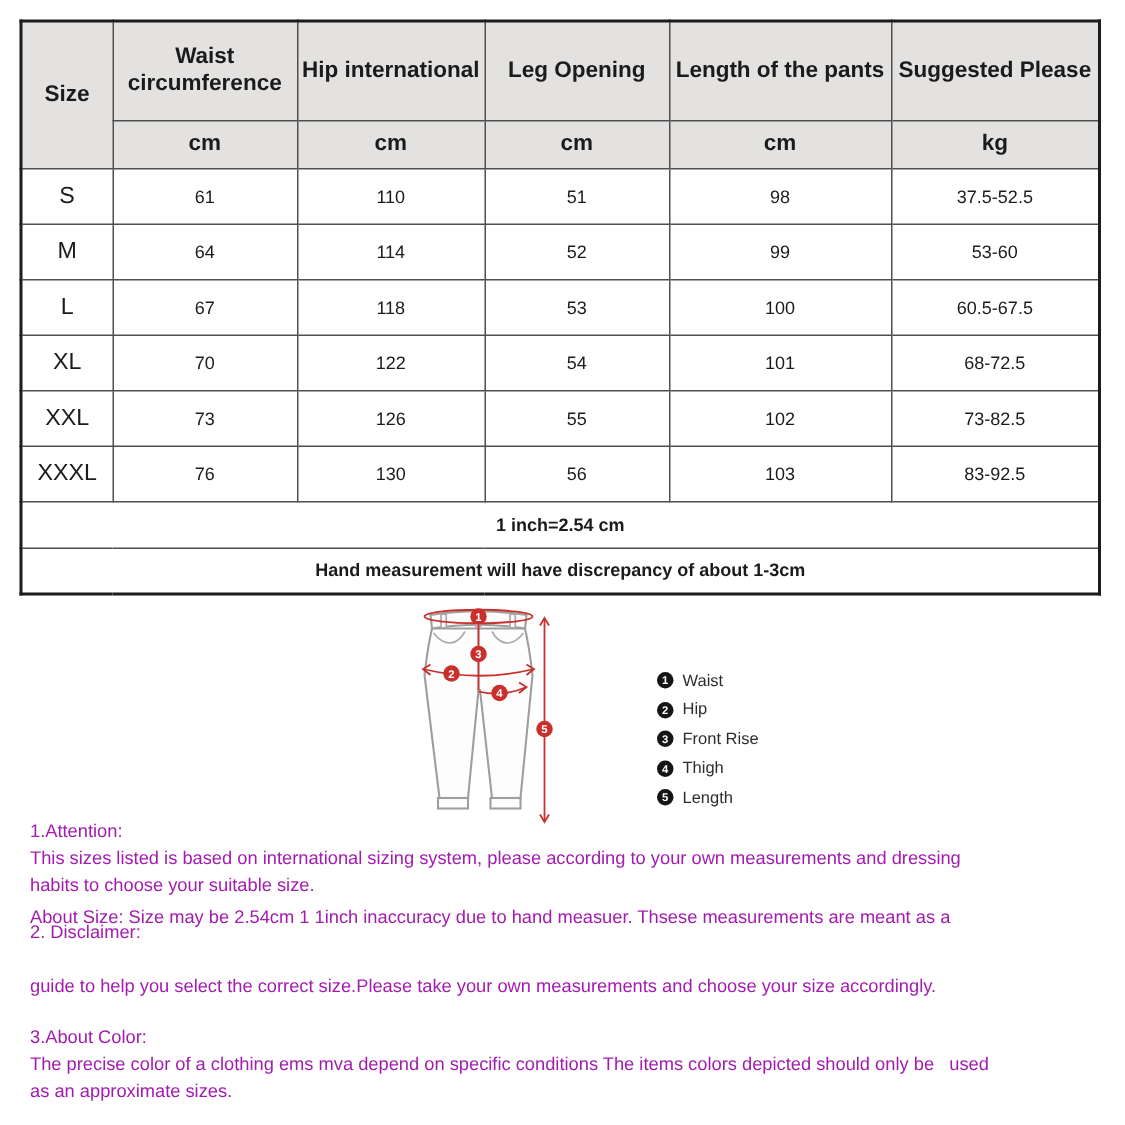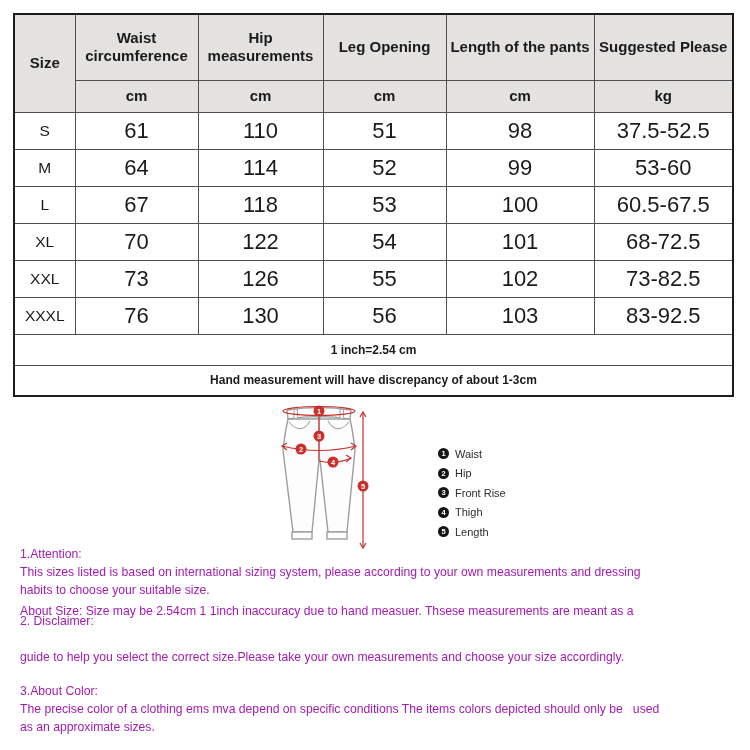--- a/index.html
+++ b/index.html
@@ -17,21 +17,21 @@
   }
   table.size-chart th, table.size-chart td {
     border:1px solid #4f4f4f; text-align:center; vertical-align:middle;
     padding:2px 2px;
   }
   table.size-chart thead th {
     background:#e3e2e1; font-weight:bold; font-size:15px; line-height:1.25;
   }
   tr.hdr-names th { height:66px; }
   tr.hdr-units th { height:32px; font-size:14px; }
-  tbody td { height:37px; font-size:22px; font-weight:400; }
+  tbody td { height:37px; font-size:12px; font-weight:400; }
   tbody td.size-col { font-size:15.5px; }
   tfoot td { font-weight:bold; font-size:12px; }
   tr.note-1 td { height:31px; }
   tr.note-2 td { height:31px; }
   
   .pants-svg { position:absolute; left:279px; top:402px; }
   .legend { position:absolute; left:438px; top:444px; }
   .legend-item { height:19.5px; display:flex; align-items:center; }
   .legend-badge {
     width:11px; height:11px; border-radius:50%; background:#151515;
@@ -55,21 +55,21 @@
         <col style="width:123px">
         <col style="width:125px">
       <col style="width:123px">
         <col style="width:148px">
         <col style="width:139px">
     </colgroup>
     <thead>
       <tr class="hdr-names">
         <th rowspan="2">Size</th>
         <th>Waist circumference</th>
-        <th>Hip measurements</th>
+        <th>Hip international</th>
         <th>Leg Opening</th>
         <th>Length of the pants</th>
         <th>Suggested Please</th>
       </tr>
       <tr class="hdr-units">
         <th>cm</th>
         <th>cm</th>
         <th>cm</th>
         <th>cm</th>
         <th>kg</th>

